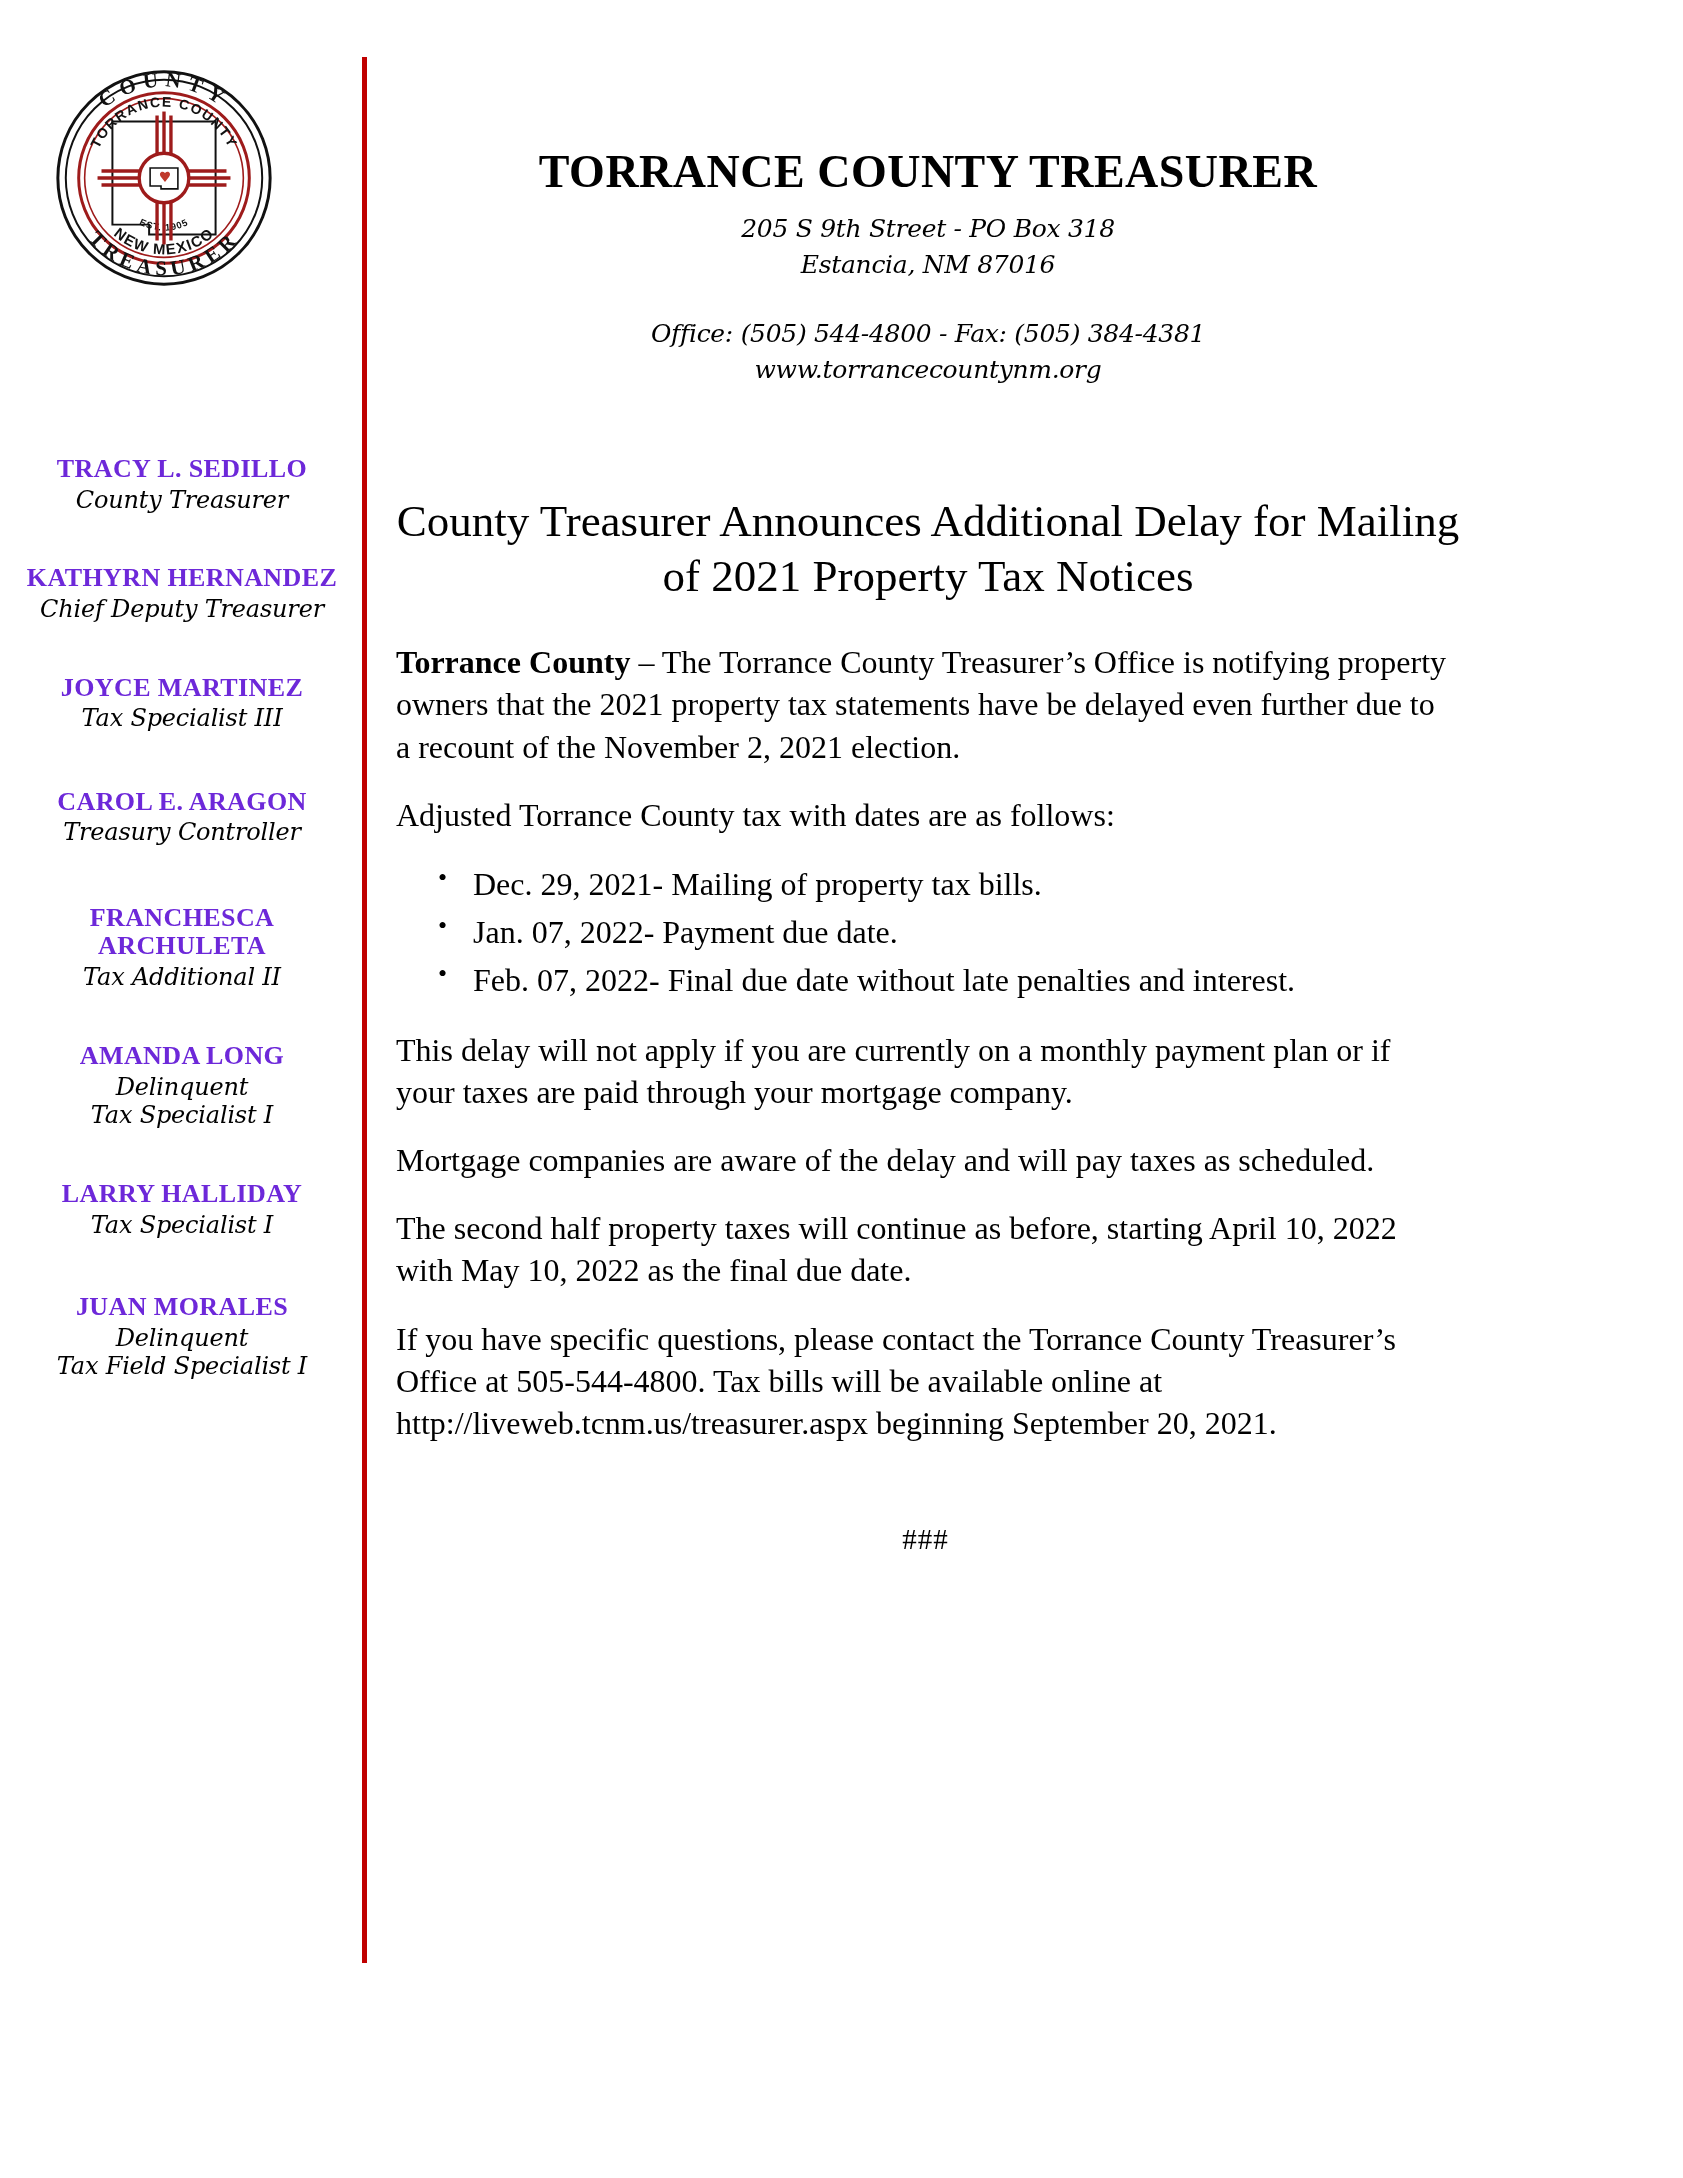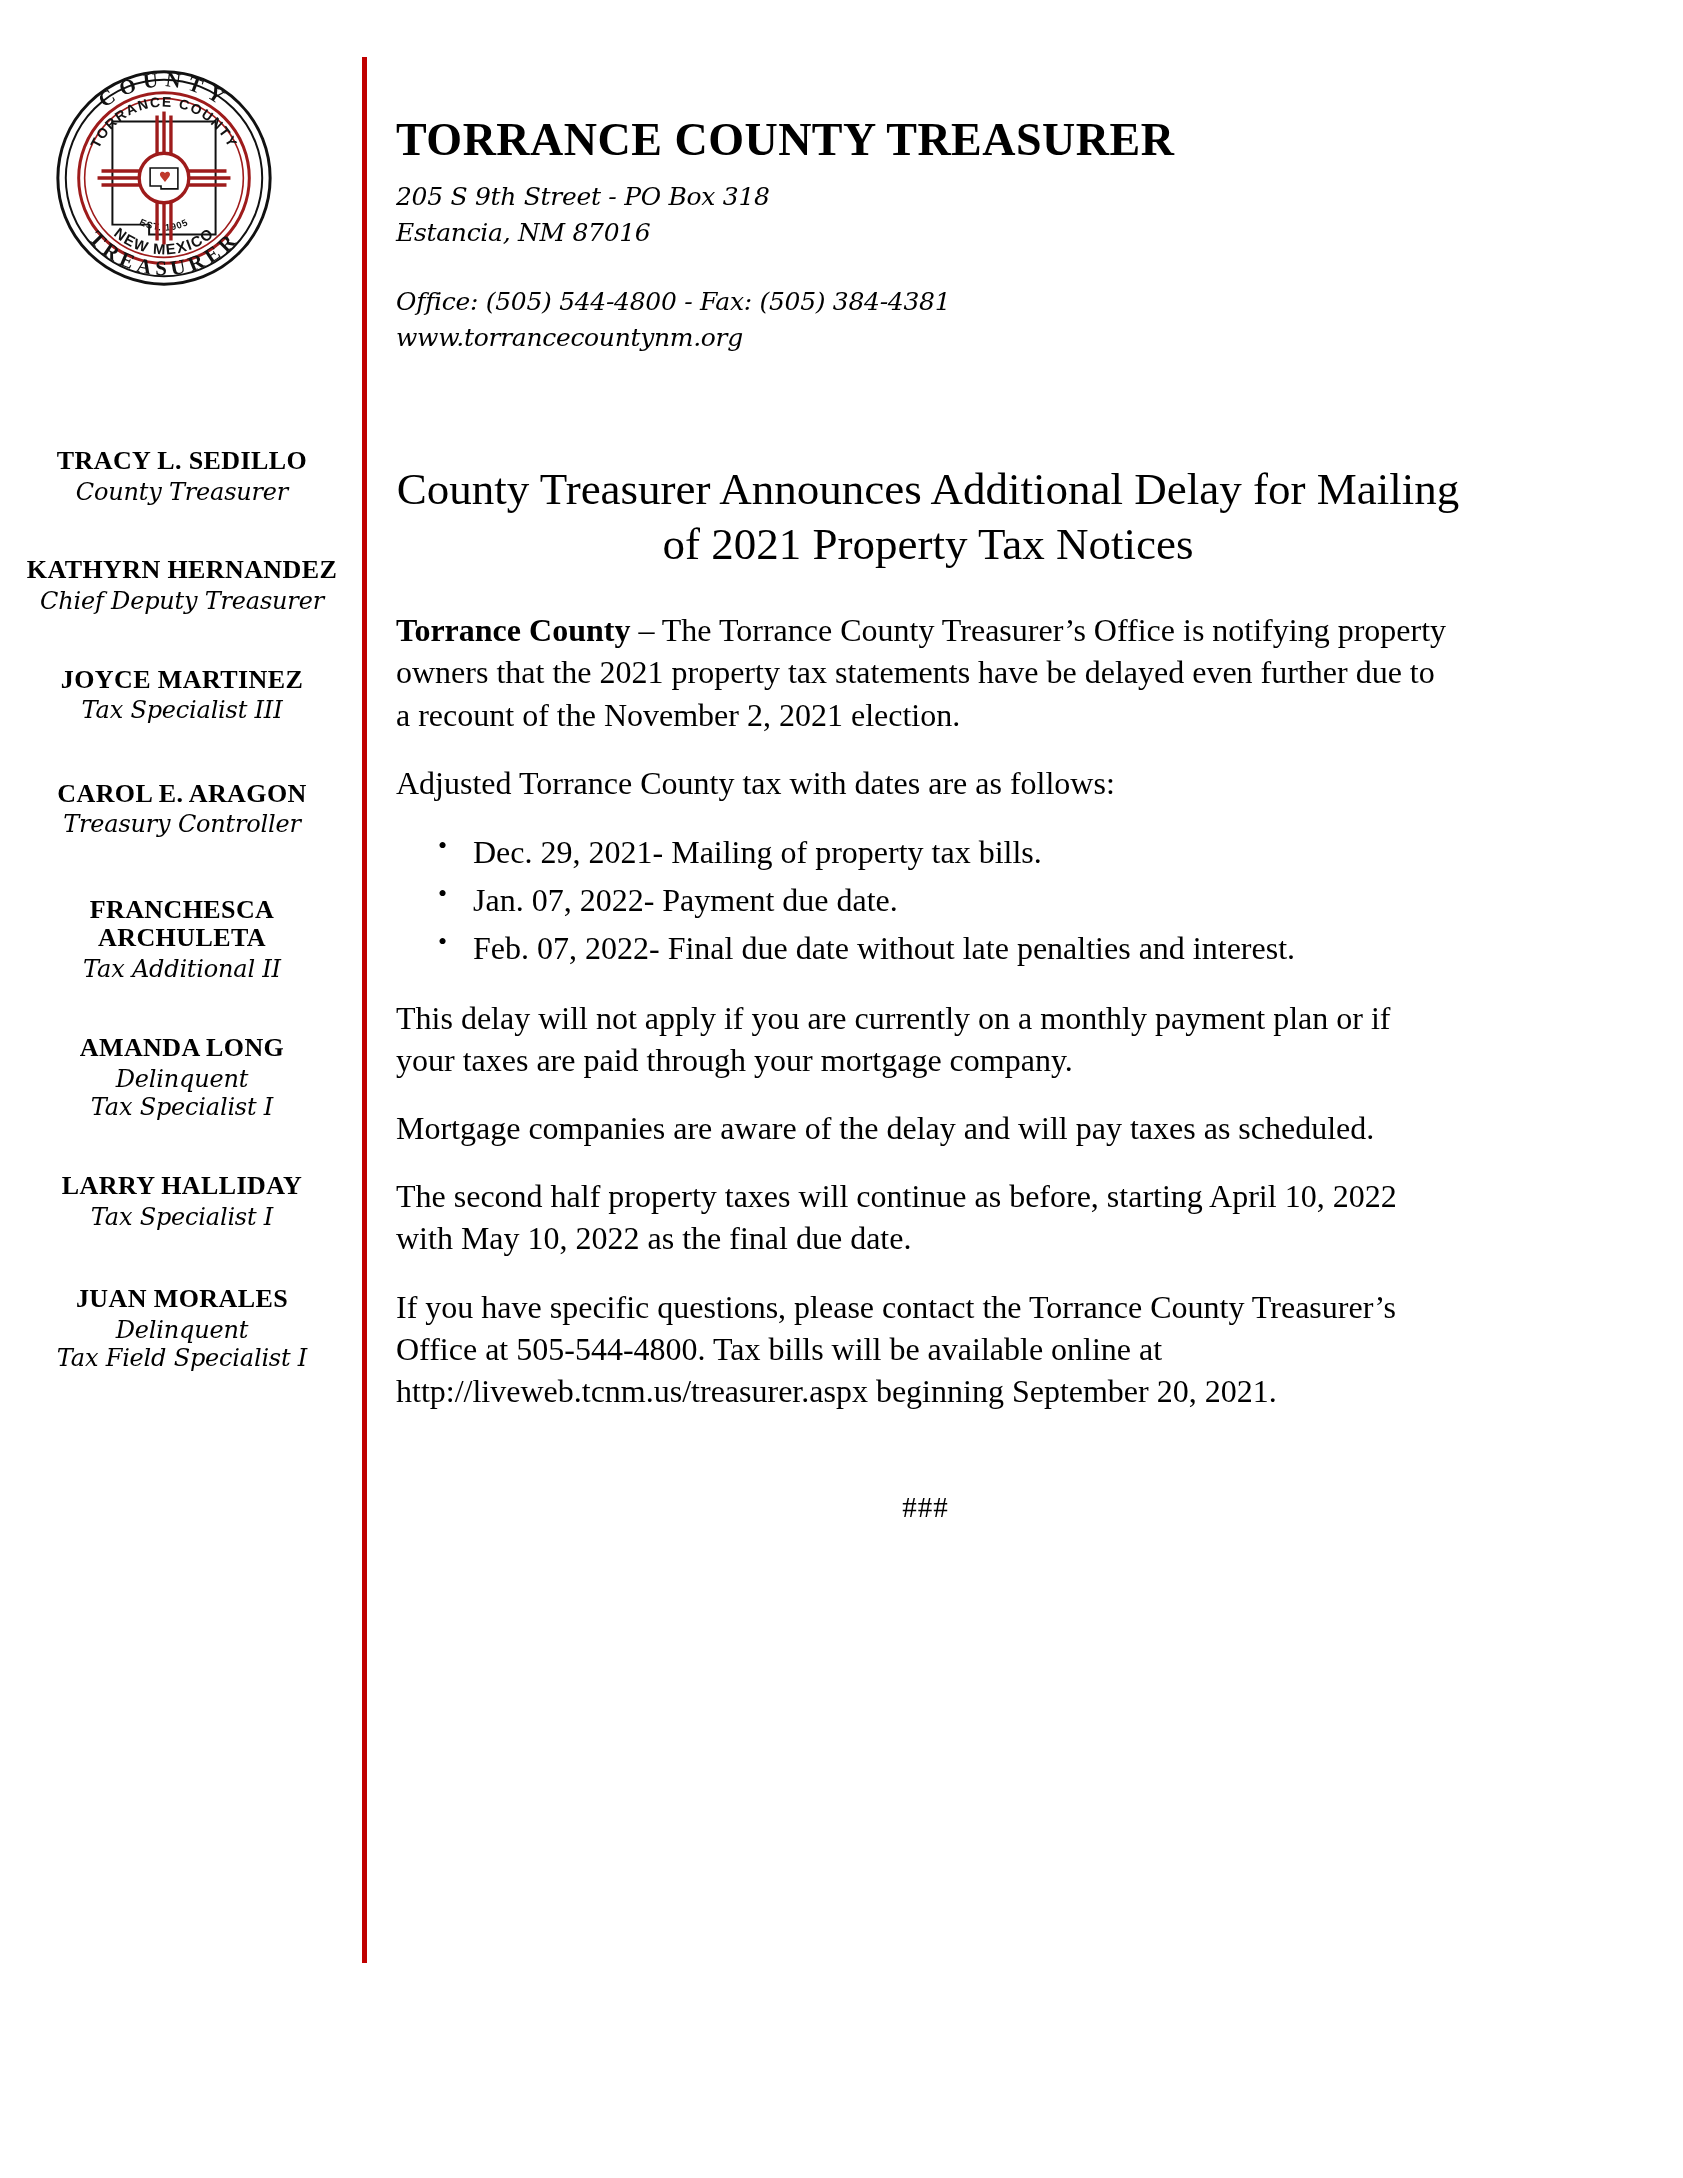--- a/index.html
+++ b/index.html
@@ -53,27 +53,27 @@
   }
 
   .staff-entry {
     text-align: center;
     margin-bottom: 50px;
     padding: 0 12px;
     box-sizing: border-box;
   }
 
   .staff-name {
-    color: #000000;
+    color: #6d28d9;
     font-family: "Liberation Serif", "DejaVu Serif", serif;
     font-weight: bold;
     font-size: 26px;
     letter-spacing: 0.4px;
     line-height: 1.1;
-    margin: 0 0 2px 0;
+    margin: 8px 0 2px 0;
   }
 
   .staff-title {
     font-family: "DejaVu Serif", "Liberation Serif", serif;
     font-style: italic;
     font-size: 24px;
     line-height: 1.18;
     color: #000000;
     margin: 0;
     white-space: pre-line;
@@ -94,23 +94,24 @@
   .main {
     position: absolute;
     left: 396px;
     top: 0;
     width: 1238px;
     height: 2178px;
     box-sizing: border-box;
   }
 
   .letterhead {
-    text-align: left;
+    text-align: center;
     padding-top: 117px;
     width: 1064px;
+    margin-top: 32px;
   }
 
   .lh-title {
     font-family: "Liberation Serif", "DejaVu Serif", serif;
     font-weight: bold;
     font-size: 46px;
     letter-spacing: 0.5px;
     margin: 0 0 16px 0;
     line-height: 1;
   }

